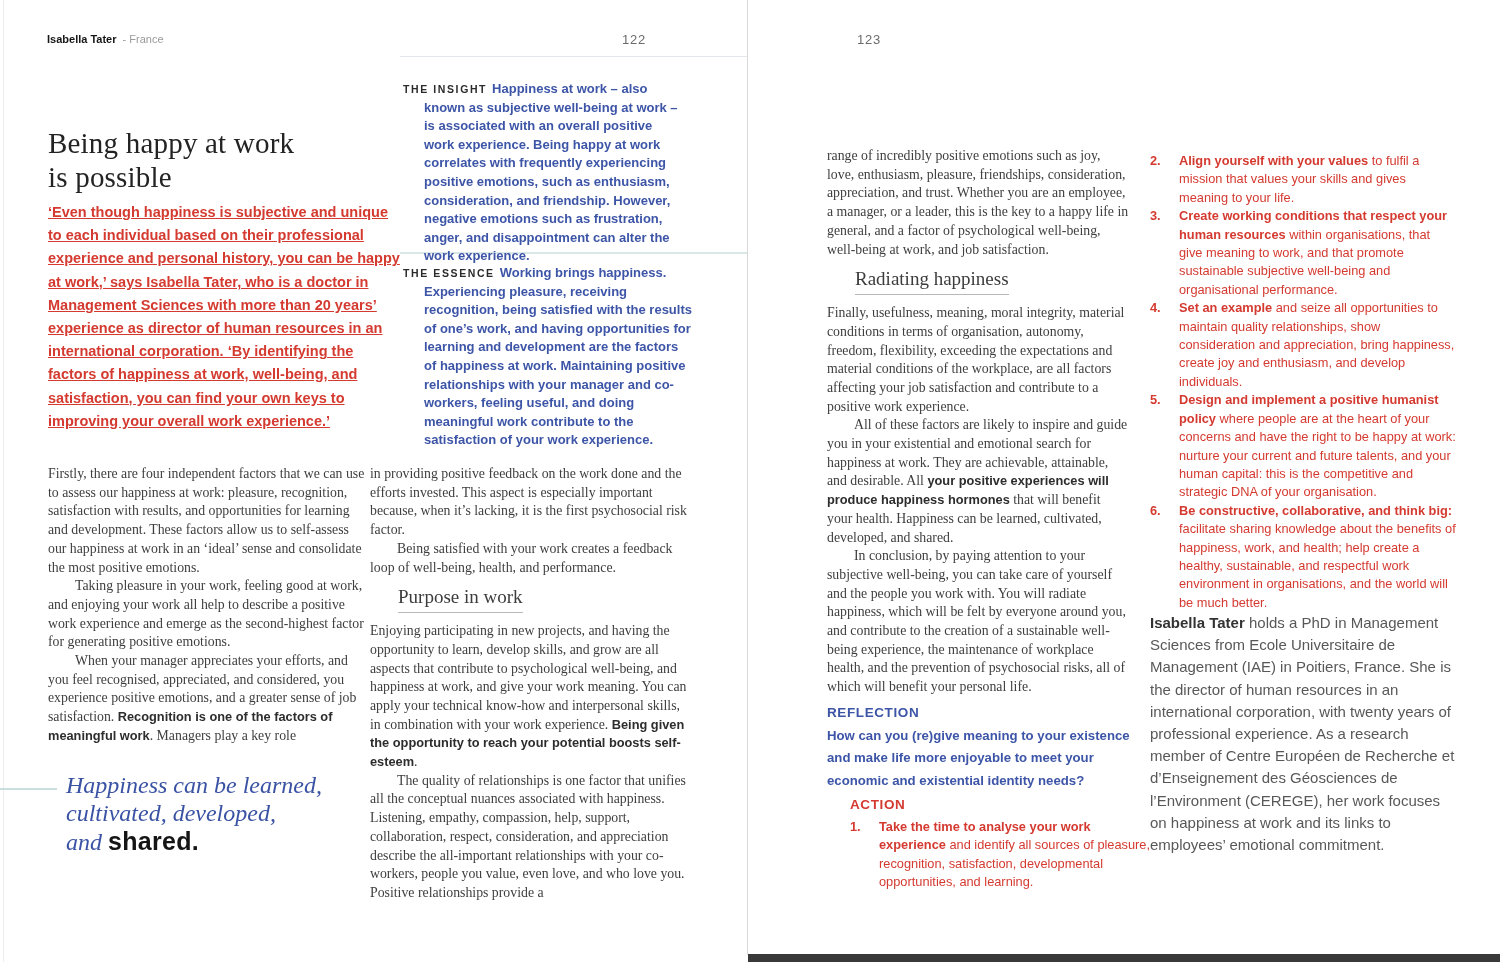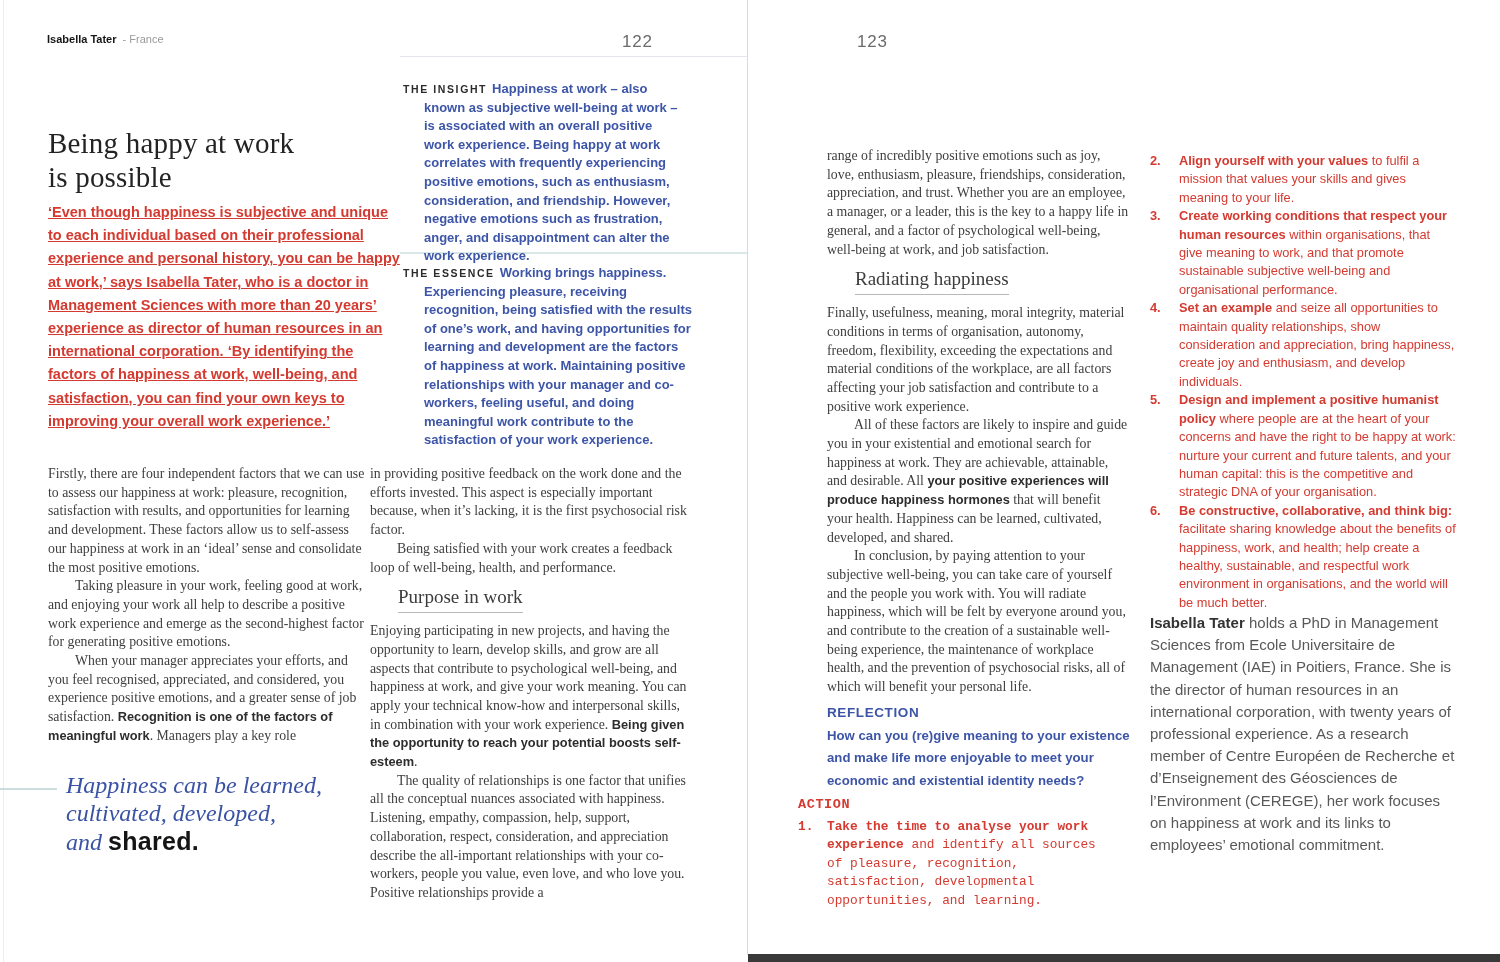--- a/index.html
+++ b/index.html
@@ -15,21 +15,21 @@
   .center-divider { left:747px; top:0; width:1px; height:955px; background:#d9d9d9; }
   .bottom-bar { left:748px; top:954px; width:752px; height:8px; background:#393939; }
   .rule-note-top { left:400px; top:56px; width:347px; height:1px; background:#e3e7ed; }
   .rule-note-mid { left:400px; top:252px; width:347px; height:2px; background:#d9e8e6; }
   .rule-pullquote { left:0; top:788px; width:57px; height:2px; background:#c9dedd; }
 
   
   .header-author { left:47px; top:33px; font-size:11px; }
   .header-author .author { font-weight:700; color:#161616; }
   .header-author .suffix { color:#9a9a9a; margin-left:3px; }
-  .page-num { top:32px; font-size:17px; color:#6b6b6b; letter-spacing:0.8px; }
+  .page-num { top:32px; font-size:13px; color:#6b6b6b; letter-spacing:0.8px; }
 
   
   .title {
     left:48px; top:126px; width:360px;
     font-family:"Liberation Serif", serif; font-weight:400;
     font-size:29px; line-height:34px; color:#232323; letter-spacing:0.2px;
   }
   .lead-quote {
     left:48px; top:201px; width:352px;
     font-weight:700; font-size:14.5px; line-height:23.2px; color:#d43a30;text-decoration:underline;
@@ -67,21 +67,21 @@
   .insight-block { left:403px; top:80px; width:282px; }
   .essence-block { left:403px; top:264px; width:290px; }
 
   
   .rcol1-body { left:827px; top:147px; width:302px; }
 
   .reflection-block { left:827px; top:705px; width:308px; }
   .reflection-label { font-size:13.5px; font-weight:700; color:#3d55a7; letter-spacing:0.6px; margin-bottom:5px; }
   .reflection-text { font-size:13.2px; line-height:22.4px; font-weight:600; color:#3d55a7; }
 
-  .action-block { left:798px; top:797px; width:308px;font-family:Liberation Mono, monospace; }
+  .action-block { left:850px; top:797px; width:308px; }
   .action-label { font-size:13.5px; font-weight:700; color:#d43a30; letter-spacing:0.6px; margin-bottom:6px; }
 
   .action-item { display:flex; font-size:12.8px; line-height:18.4px; color:#d43a30; }
   .action-item .num { width:29px; flex:none; font-weight:700; }
   .action-item .txt { flex:1; }
   .red-bold { font-weight:700; }
 
   .rcol2-items { left:1150px; top:152px; width:306px; }
 
   .bio { left:1150px; top:612px; width:306px; font-size:15px; line-height:22.2px; color:#585858; }

